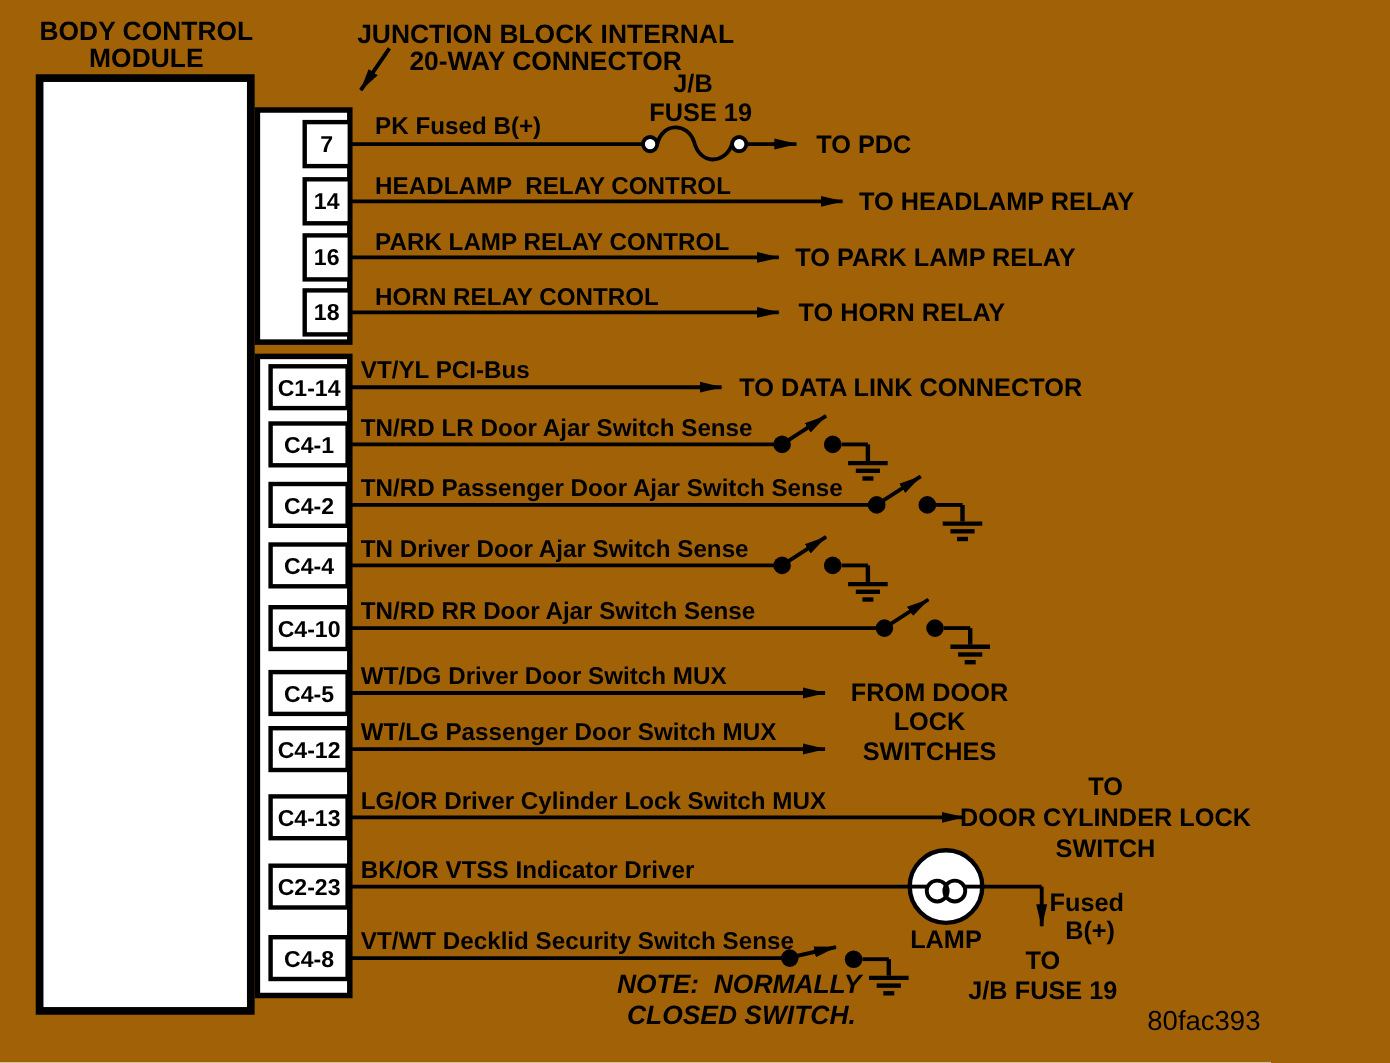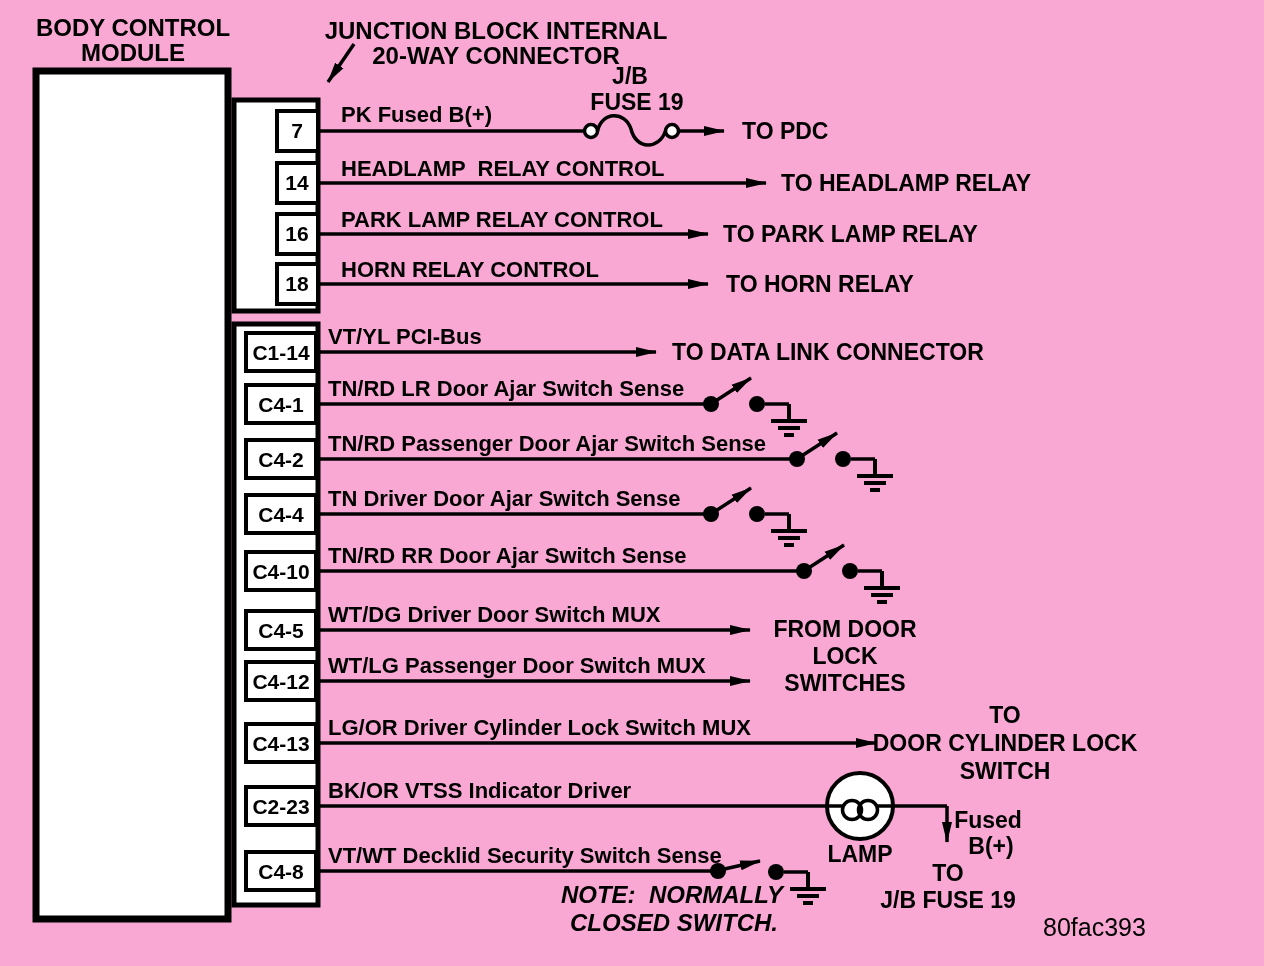--- a/index.html
+++ b/index.html
@@ -1,16 +1,16 @@
 <!DOCTYPE html>
 <html><head>
 <meta charset="utf-8">
 <style>
   html,body{margin:0;padding:0;background:#ffffff;}
-  .page{width:1264px;height:966px;position:relative;background:#f9a8d4;overflow:hidden;}
+  .page{width:1264px;height:966px;position:relative;background:#a16207;overflow:hidden;}
   svg{display:block;}
   svg text{
     font-family:"Liberation Sans","DejaVu Sans",sans-serif;
     font-weight:bold;
     fill:#000000;
     white-space:pre;
   }
   .t24{font-size:24px;}
   .t23{font-size:23px;}
   .t22{font-size:22px;}

